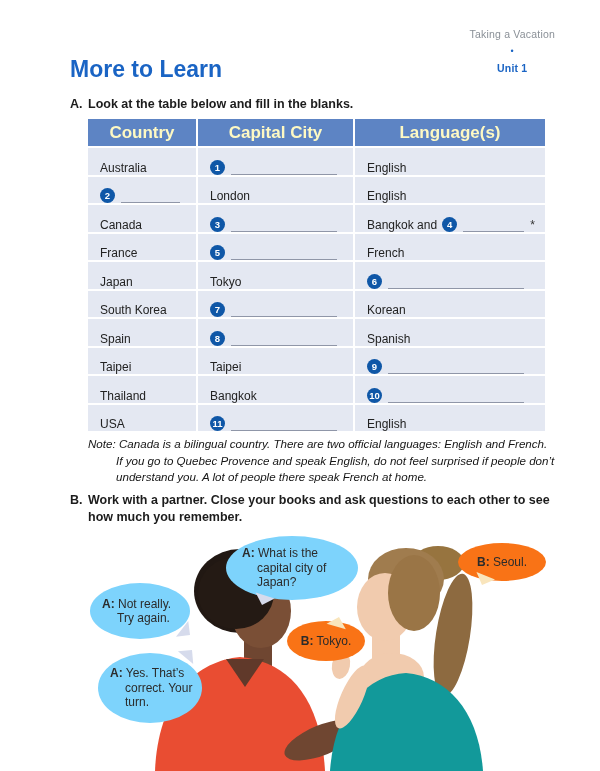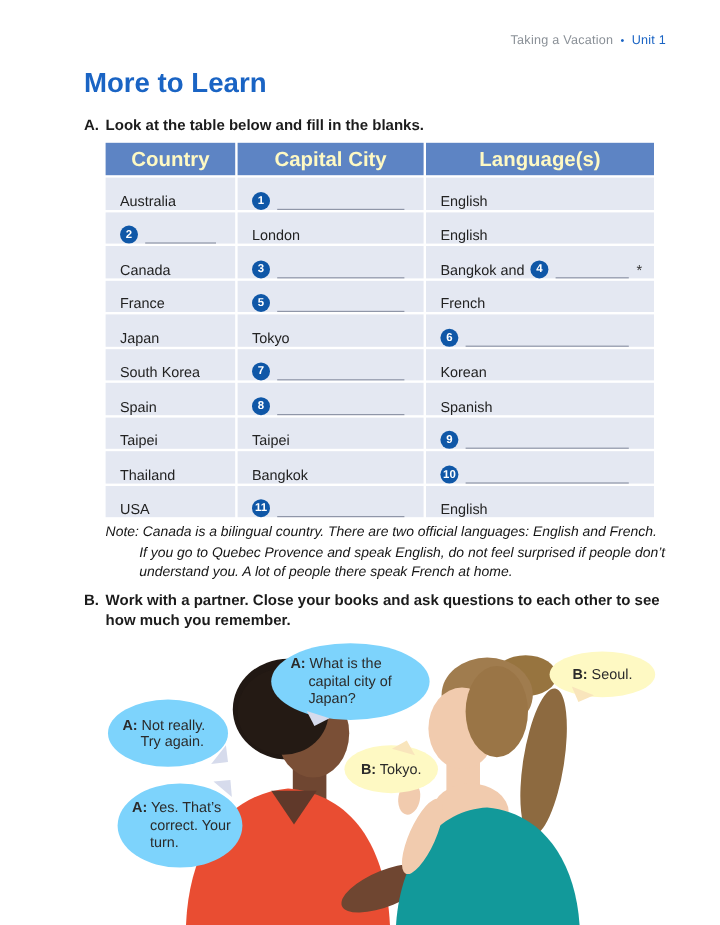--- a/index.html
+++ b/index.html
@@ -3,25 +3,25 @@
 <meta charset="utf-8">
 <style>
   html,body{margin:0;padding:0;}
   body{
     width:600px;height:771px;position:relative;background:#ffffff;
     font-family:"Liberation Sans", sans-serif;color:#1f1f1f;overflow:hidden;
   }
   
   .running-head{
     position:absolute;top:28px;right:45px;font-size:10.5px;letter-spacing:.2px;
-    display:flex;align-items:center;gap:6px;
+    display:flex;align-items:center;gap:6px;flex-direction:column;
   }
   .running-title{color:#8a9097;}
   .running-dot{color:#1a64c4;font-size:9px;}
-  .running-unit{color:#1a64c4;font-weight:normal;}
+  .running-unit{color:#1a64c4;font-weight:bold;}
 
   
   .page-title{
     position:absolute;left:70px;top:56px;font-size:23px;font-weight:bold;color:#1a64c4;
   }
 
   
   .section-head{
     position:absolute;left:70px;display:flex;font-size:12.5px;font-weight:bold;color:#1c1c1c;
     line-height:17px;
@@ -62,21 +62,21 @@
 
   
   .figure{position:absolute;left:0;top:535px;width:600px;height:236px;}
   .figure svg{position:absolute;left:0;top:0;z-index:1;}
   .bubble{
     position:absolute;z-index:2;border-radius:50%;display:flex;align-items:center;justify-content:center;
     font-size:12px;line-height:14.5px;color:#2b2b2b;box-sizing:border-box;text-align:left;
   }
   .bubble .bubble-text{padding-left:15px;text-indent:-15px;}
   .bubble.lavender{background:#7dd3fc;}
-  .bubble.orange{background:#fef9c3;}
+  .bubble.orange{background:#f97316;}
   .tail{position:absolute;width:0;height:0;border:10px solid transparent;}
 
   .bubble-japan{left:226px;top:1px;width:132px;height:64px;padding:4px 10px 4px 16px;}
   .bubble-japan .tail{border-top-color:#d6dbec;bottom:-15px;left:26px;transform:rotate(18deg);}
   .bubble-seoul{left:458px;top:8px;width:88px;height:38px;}
   .bubble-seoul .tail{border-top-color:#f9e5bc;bottom:-14px;left:14px;transform:rotate(22deg);}
   .bubble-not-really{left:90px;top:48px;width:100px;height:56px;padding:4px 8px 4px 12px;}
   .bubble-not-really .tail{border-top-color:#d6dbec;bottom:-6px;right:-10px;transform:rotate(-52deg);}
   .bubble-tokyo{left:287px;top:86px;width:78px;height:40px;}
   .bubble-tokyo .tail{border-bottom-color:#f9e5bc;top:-14px;right:16px;transform:rotate(16deg);}

